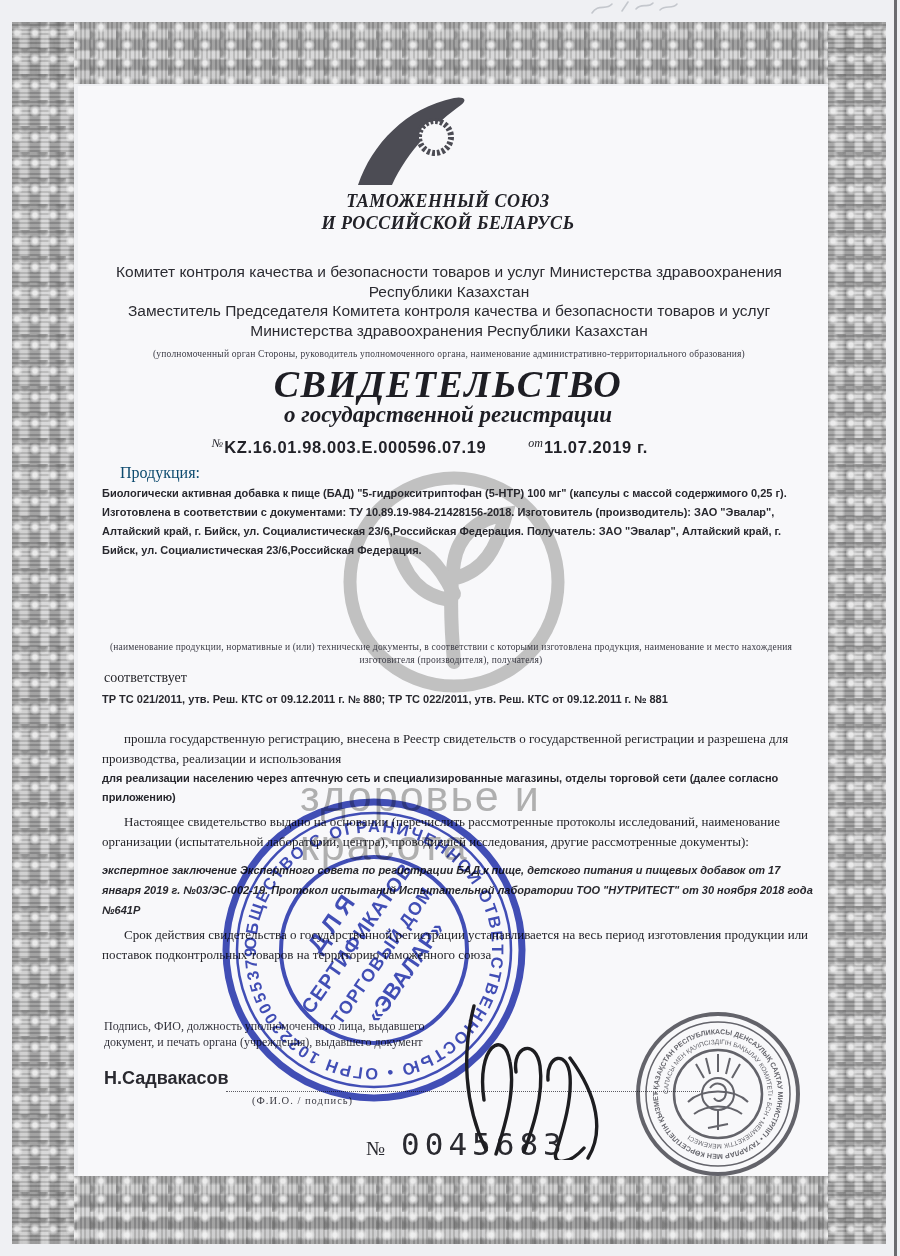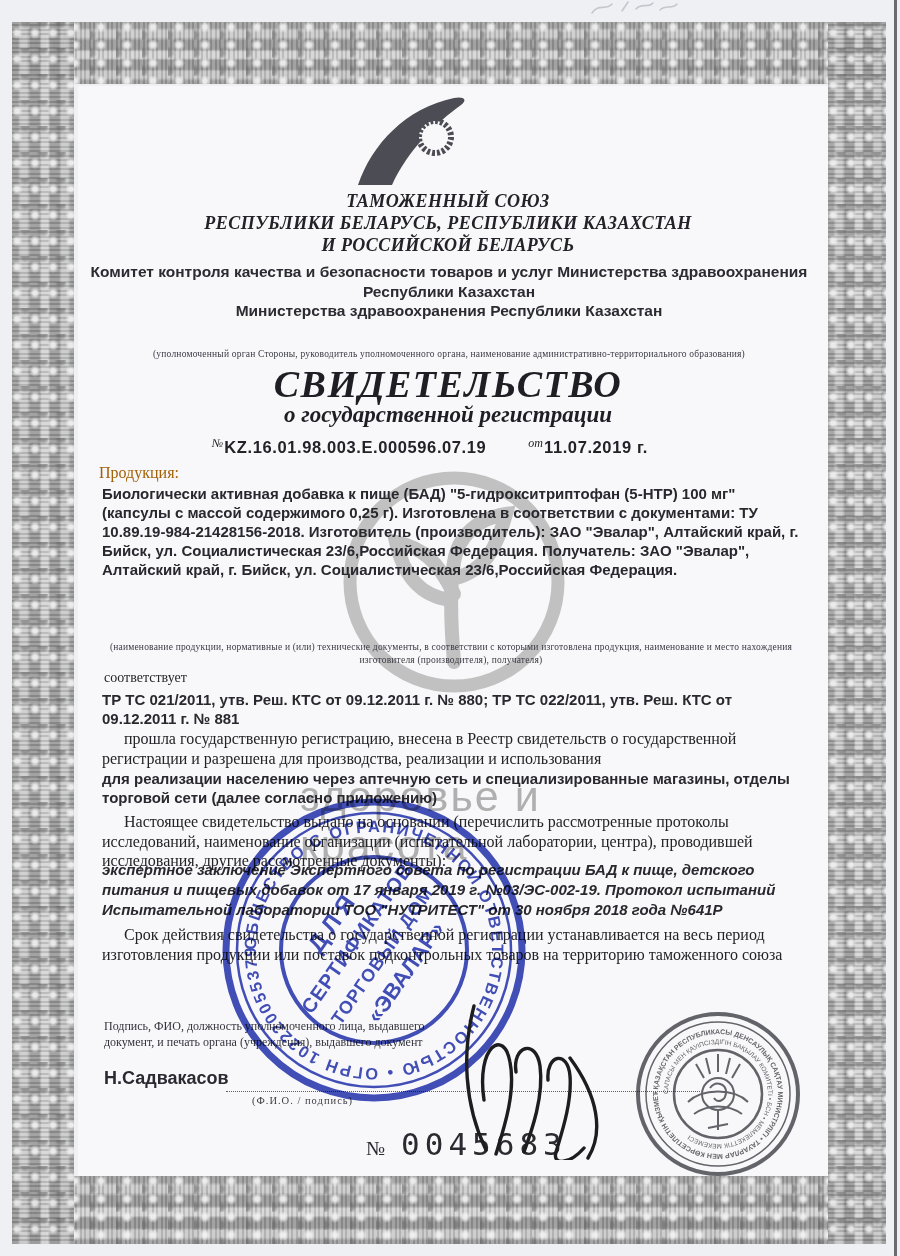--- a/index.html
+++ b/index.html
@@ -36,32 +36,32 @@
     background-size:18px 26px,18px 26px,100% 9px,100% 100%;
   }
   .band-left{left:12px;}
   .band-right{right:14px;width:58px;}
 
   .abs{position:absolute;z-index:3;}
   .center{text-align:center;}
   .sans{font-family:"Liberation Sans", sans-serif;}
 
   .union-title{left:90px;width:716px;top:190px;font-weight:bold;font-style:italic;font-size:18px;line-height:22px;letter-spacing:.5px;color:#222228;}
-  .committee{left:88px;width:722px;top:262px;font-weight:bold;font-size:15.5px;line-height:19.5px;color:#2b2b31;}
+  .committee{left:88px;width:722px;top:262px;font-weight:normal;font-size:15.5px;line-height:19.5px;color:#2b2b31;}
   .note-small{font-size:9.5px;color:#3a3a44;letter-spacing:.2px;}
   .note1{left:95px;width:708px;top:349px;}
   .title-main{left:90px;width:716px;top:362px;font-size:38px;font-weight:bold;font-style:italic;letter-spacing:1.5px;color:#1e1e24;}
   .title-sub{left:90px;width:716px;top:402px;font-size:23px;font-weight:bold;font-style:italic;color:#1e1e24;}
   .numline{left:212px;top:436px;font-size:16.5px;color:#222228;}
   .numline .sup{font-style:italic;font-size:12px;vertical-align:6px;margin-right:1px;}
   .numline .val{font-family:"Liberation Sans",sans-serif;font-weight:bold;letter-spacing:.6px;}
   .numline .from-group{margin-left:42px;}
-  .product-label{left:99px;top:464px;font-size:16px;color:#a16207;}
-  .body-sans{font-family:"Liberation Sans",sans-serif;font-weight:bold;font-size:15px;line-height:19px;color:#28282e;}
-  .body-serif{font-size:16px;line-height:19.5px;color:#232328;text-indent:22px;}
+  .product-label{left:120px;top:464px;font-size:16px;color:#0c4a6e;}
+  .body-sans{font-family:"Liberation Sans",sans-serif;font-weight:bold;font-size:11px;line-height:19px;color:#28282e;}
+  .body-serif{font-size:13px;line-height:19.5px;color:#232328;text-indent:22px;}
   .product-text{left:102px;width:704px;top:484px;}
   .note2{left:98px;width:706px;top:641px;line-height:12.5px;}
   .conforms-label{left:104px;top:670px;font-size:14px;}
   .conforms-text{left:102px;width:706px;top:690px;}
   .registered-text{left:102px;width:702px;top:729px;}
   .sale-text{left:102px;width:704px;top:769px;}
   .basis-text{left:102px;width:700px;top:812px;}
   .expert-text{left:102px;width:712px;top:860px;line-height:20px;font-style:italic;}
   .validity-text{left:102px;width:712px;top:925px;}
   .sig-caption{left:104px;width:342px;top:1018px;font-size:12px;line-height:16px;color:#33333c;text-indent:0;}
@@ -99,26 +99,26 @@
     <path d="M2,13 C8,3 16,11 22,4 M32,11 L38,2 M46,9 C52,2 58,9 63,3 M70,10 C76,4 82,10 87,4" fill="none" stroke="#9aa0a8" stroke-width="1.6" stroke-linecap="round"></path>
   </svg>
 
   <svg class="abs emblem" width="122" height="98" viewBox="0 0 122 98">
     <path d="M6,95 C20,54 54,18 102,8 C112,6 116,10 109,15 C84,33 56,60 40,95 Z" fill="#4c4c54"></path>
     <circle cx="83" cy="47" r="16" fill="#f8f8fa" stroke="#4c4c54" stroke-width="6" stroke-dasharray="3 2"></circle>
   </svg>
 
   <div class="abs union-title center">
     <div>ТАМОЖЕННЫЙ СОЮЗ</div>
-    <div>РЕСПУБЛИКИ БЕЛАРУСЬ, РЕСПУБЛИКИ КАЗАХСТАН</div>
     <div>И РОССИЙСКОЙ БЕЛАРУСЬ</div>
   </div>
   <div class="abs committee center sans">
     <div>Комитет контроля качества и безопасности товаров и услуг Министерства здравоохранения</div>
     <div>Республики Казахстан</div>
+    <div>Заместитель Председателя Комитета контроля качества и безопасности товаров и услуг</div>
     <div>Министерства здравоохранения Республики Казахстан</div>
   </div>
   <div class="abs note1 note-small center">(уполномоченный орган Стороны, руководитель уполномоченного органа, наименование административно-территориального образования)</div>
 
   <div class="abs title-main center">СВИДЕТЕЛЬСТВО</div>
   <div class="abs title-sub center">о государственной регистрации</div>
 
   <div class="abs numline">
     <span class="sup">№</span><span class="val">KZ.16.01.98.003.E.000596.07.19</span><span class="from-group"><span class="sup">от</span><span class="val">11.07.2019 г.</span></span>
   </div>

